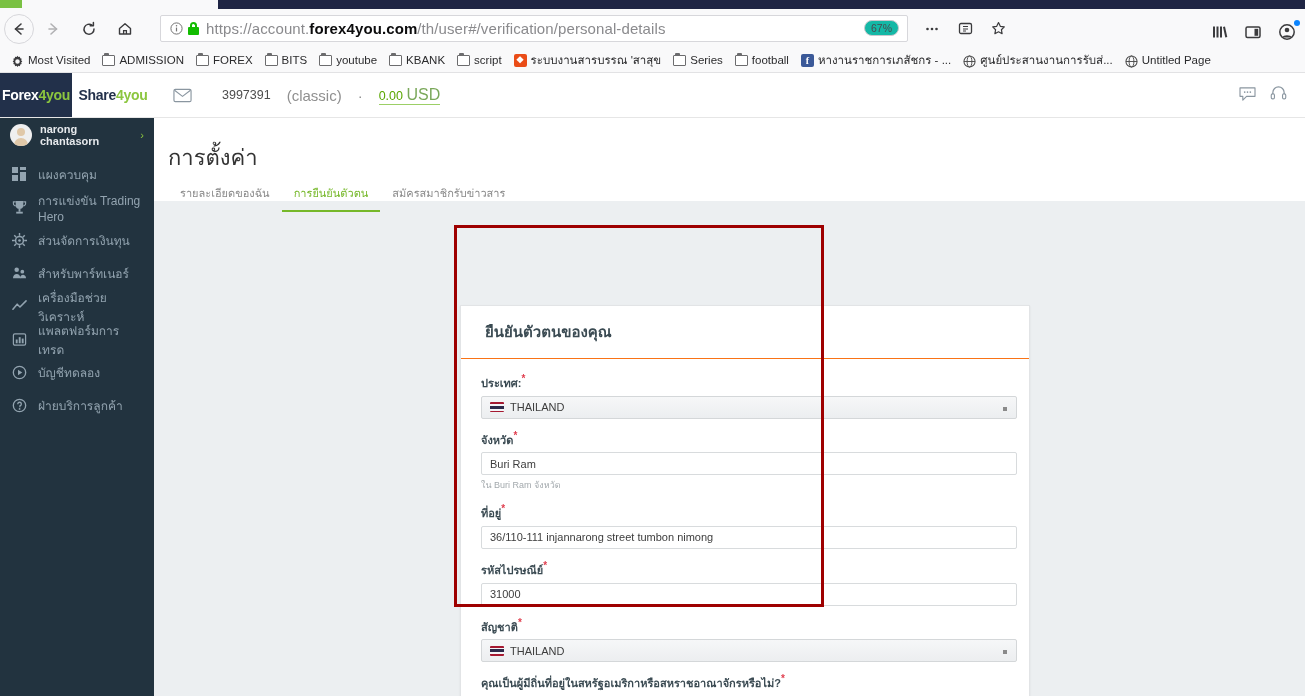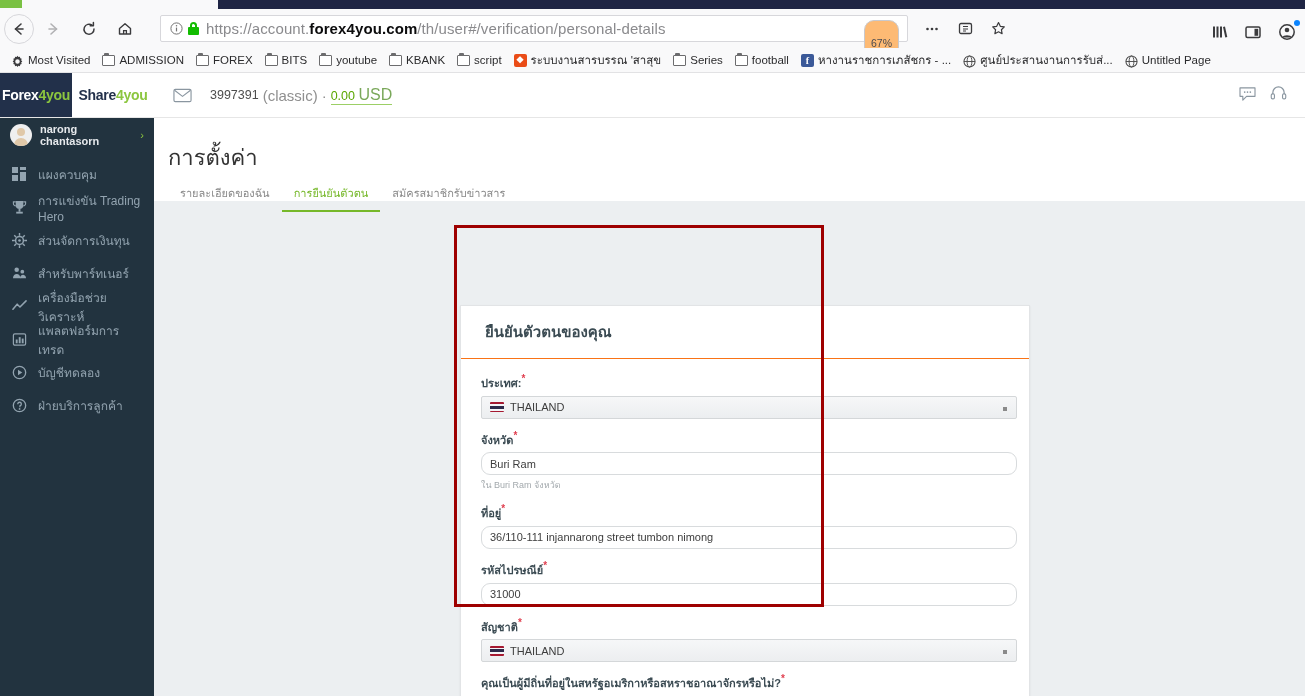--- a/index.html
+++ b/index.html
@@ -40,21 +40,21 @@
   .lock { width: 11px; height: 13px; position: relative; margin: 0 7px 0 3px; }
   .lock .body { position: absolute; bottom: 0; width: 11px; height: 8px; background: #12bc00; border-radius: 1px; }
   .lock .shackle { position: absolute; top: 0; left: 2px; width: 7px; height: 7px; border: 2px solid #12bc00; border-bottom: none; border-radius: 4px 4px 0 0; }
   .url-text { font-size: 15px; color: #8a8a8d; letter-spacing: .1px; white-space: nowrap; }
   .url-text b { color: #0c0c0d; font-weight: 700; }
   .url-text .path { color: #8a8a8d; }
   .zoom-badge {
     position: absolute; right: 8px; top: 4px;
     font-size: 10.5px; color: #4a4a4f;
     border: 1px solid #c9c9cd; border-radius: 10px;
-    padding: 16px 6px; background: #fdba74;
+    padding: 1px 6px; background: #14b8a6;
   }
   .chrome-right { display: flex; align-items: center; gap: 5px; margin-left: 10px; color: #3b3b3d; }
   .chrome-icon { width: 28px; height: 28px; display: flex; align-items: center; justify-content: center; }
   .chrome-far { position: absolute; right: 4px; top: 9px; display: flex; align-items: center; gap: 6px; }
 
   
   .bookmarks {
     position: absolute; top: 48px; left: 0; width: 1305px; height: 25px;
     background: #f9f9fa; border-bottom: 1px solid #e2e2e4;
     display: flex; align-items: center; padding-left: 6px; gap: 2px;
@@ -84,21 +84,21 @@
     font-size: 14px; font-weight: 700; letter-spacing: -.3px;
   }
   .logo-f4y .g { color: #8cc63f; }
   .logo-s4y {
     width: 82px; background: #fff; color: #22304a;
     display: flex; align-items: center; justify-content: center;
     font-size: 14px; font-weight: 700; letter-spacing: -.3px;
   }
   .logo-s4y .g { color: #8cc63f; }
   .hdr-mail { width: 56px; display: flex; align-items: center; justify-content: center; }
-  .acct-info { display: flex; align-items: center; font-size: 12.5px; color: #5a5a5a; gap: 4px; margin-left: 0; }
+  .acct-info { display: flex; align-items: center; font-size: 12.5px; color: #5a5a5a; gap: 16px; margin-left: 12px; }
   .acct-num { font-size: 12.5px; color: #4d4d4d; }
   .acct-classic { font-size: 15px; color: #8f8f8f; }
   .acct-bal { color: #5aa700; border-bottom: 1px solid #9ccf66; font-size: 12.5px; }
   .acct-bal .usd { font-size: 16px; color: #7aa85a; }
   .hdr-right { margin-left: auto; display: flex; align-items: center; gap: 14px; padding-right: 18px; }
 
   
   .sidebar {
     position: absolute; top: 118px; left: 0; width: 154px; height: 578px;
     background: #22333f;
@@ -148,21 +148,21 @@
   .card-head {
     padding: 14px 24px; border-bottom: 1px solid #f97316;
   }
   .card-title { font-size: 15px; color: #3a4a52; font-weight: 700; }
   .card-body { padding: 14px 20px 18px 20px; }
 
   .fld { margin-bottom: 11px; }
   .fld-label { font-size: 11px; color: #3a4a52; font-weight: 700; margin-bottom: 4px; display: block; }
   .req { color: #e04050; font-size: 10px; vertical-align: super; }
   .input {
-    width: 536px; height: 23px; border: 1px solid #d8dbdd; border-radius: 9px;
+    width: 536px; height: 23px; border: 1px solid #d8dbdd; border-radius: 2px;
     background: #fff; font-size: 11px; color: #3d3d3d;
     display: flex; align-items: center; padding: 0 8px;
   }
   .select {
     width: 536px; height: 23px; border: 1px solid #d4d7d9; border-radius: 2px;
     background: linear-gradient(#f6f7f8, #eceef0);
     font-size: 11px; color: #3d3d3d;
     display: flex; align-items: center; padding: 0 8px; position: relative;
   }
   .select .caret { position: absolute; right: 9px; top: 10px; width: 4px; height: 4px; background: #8a8a8a; }

